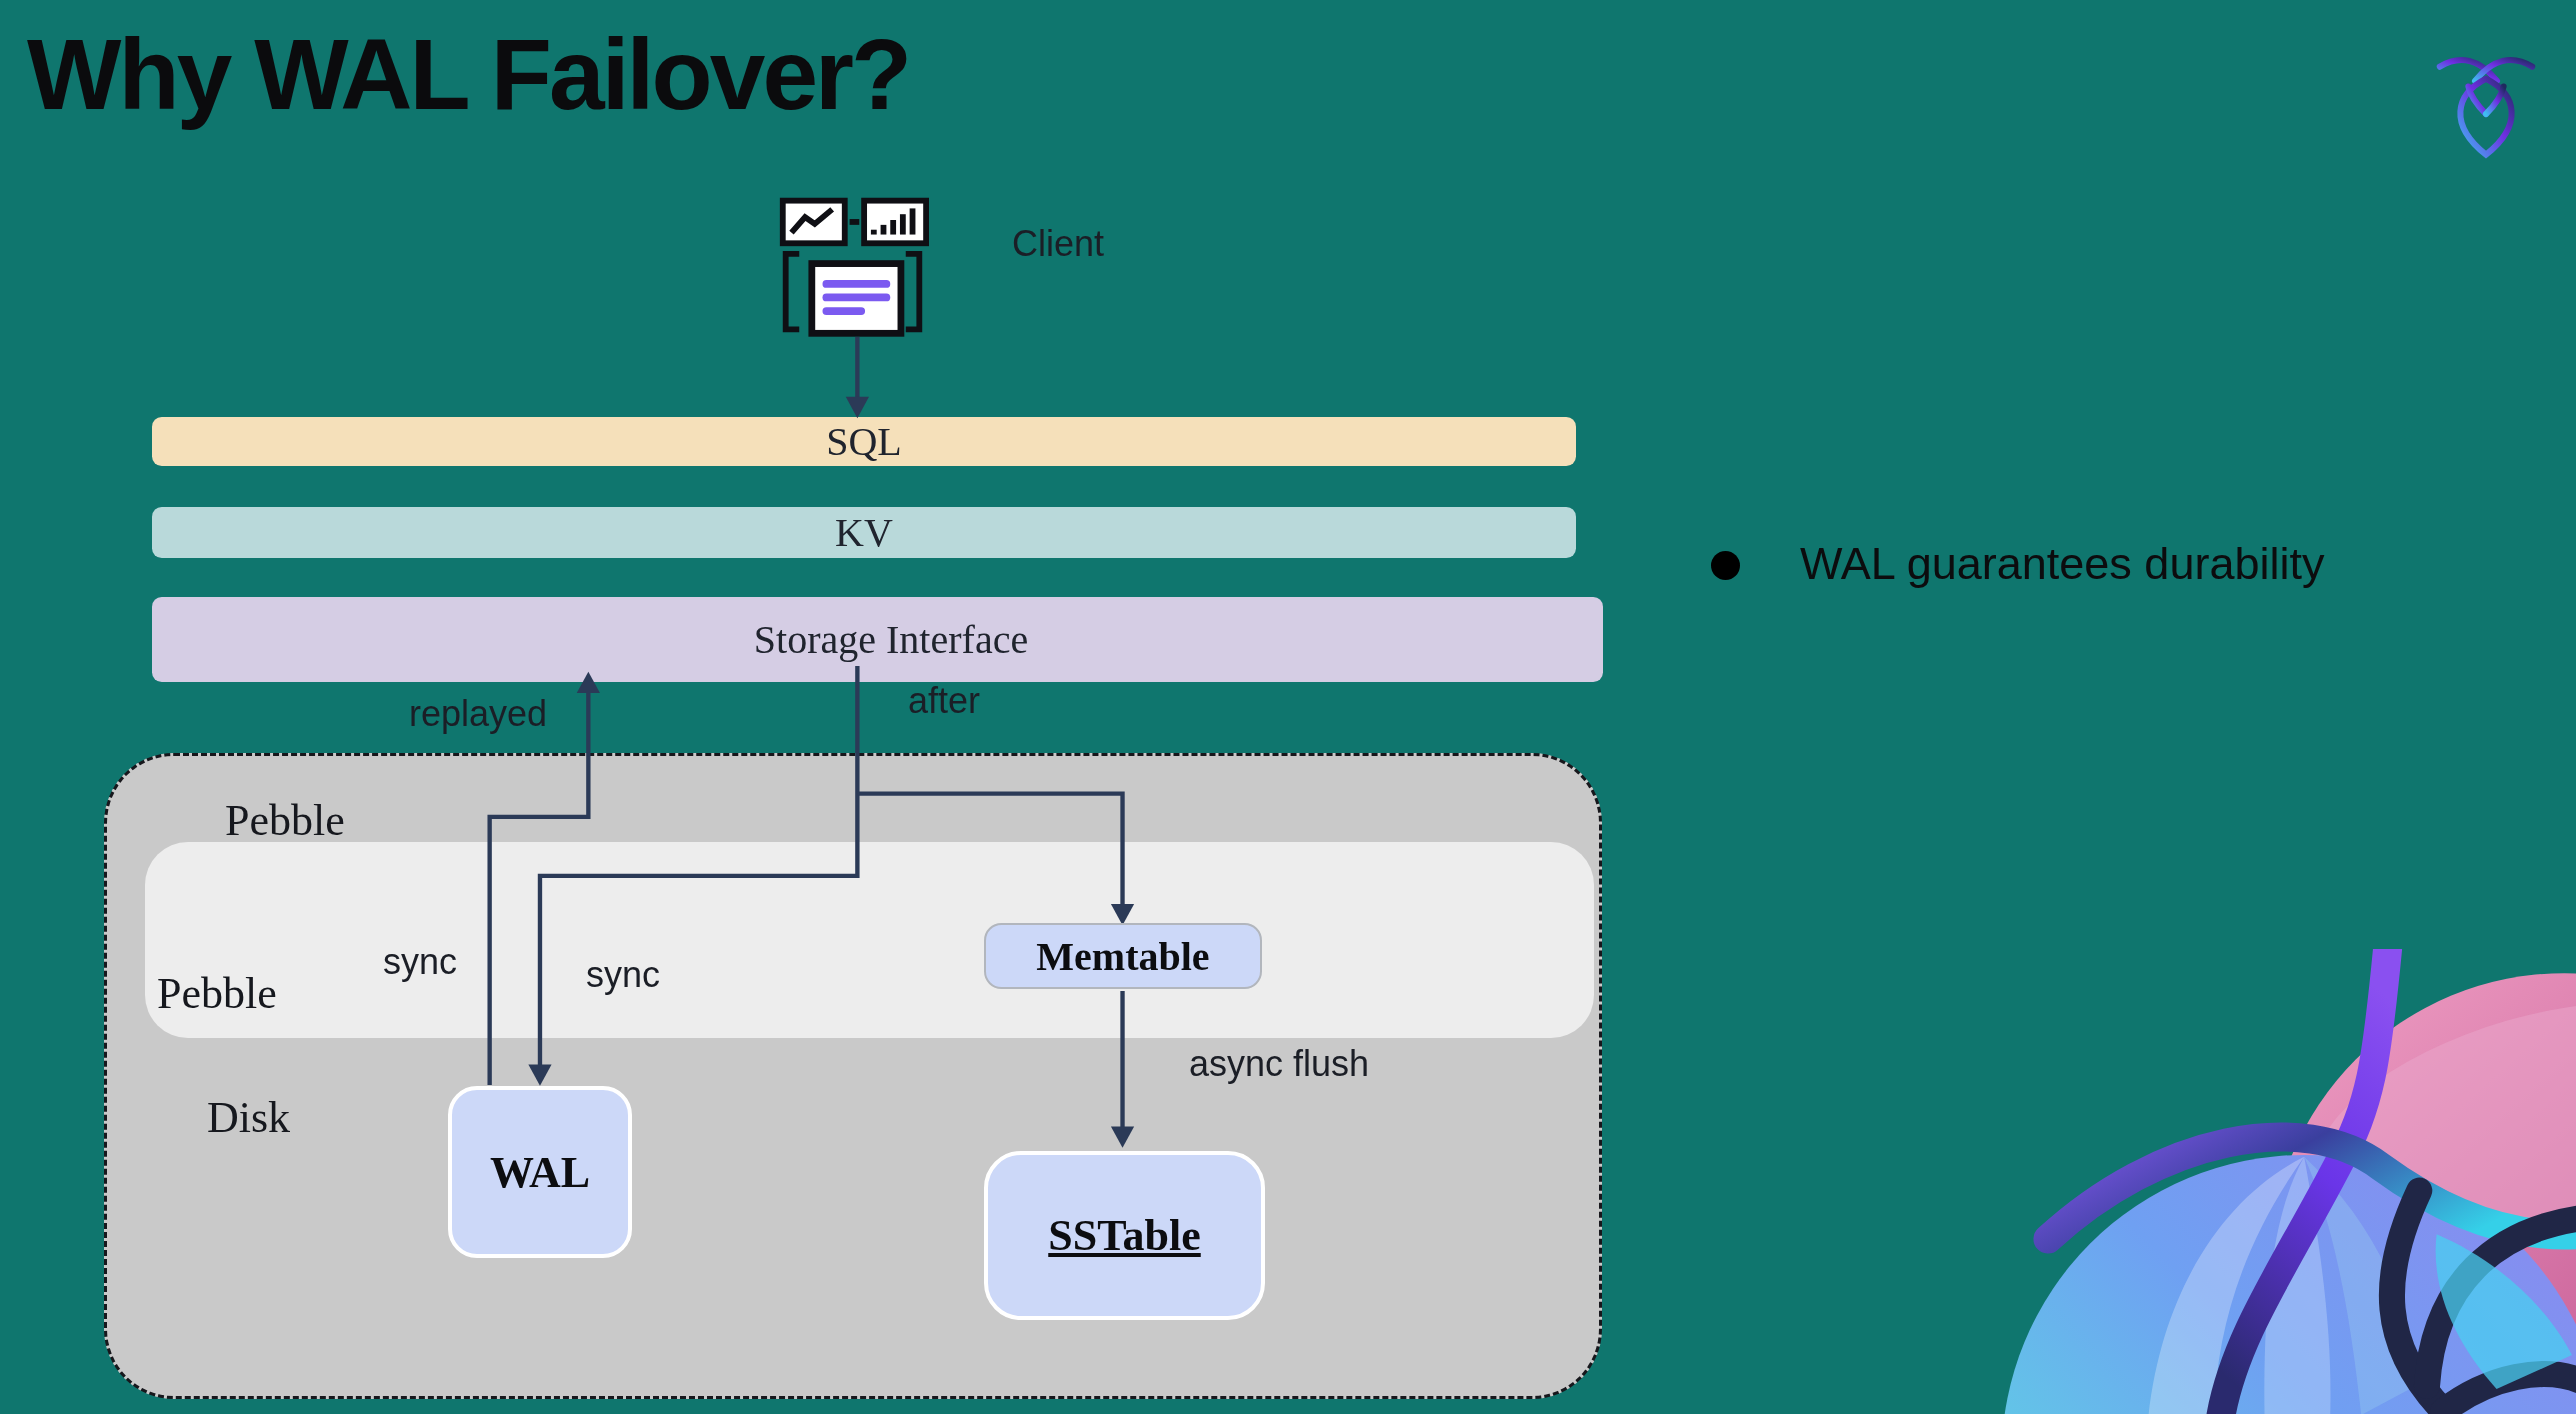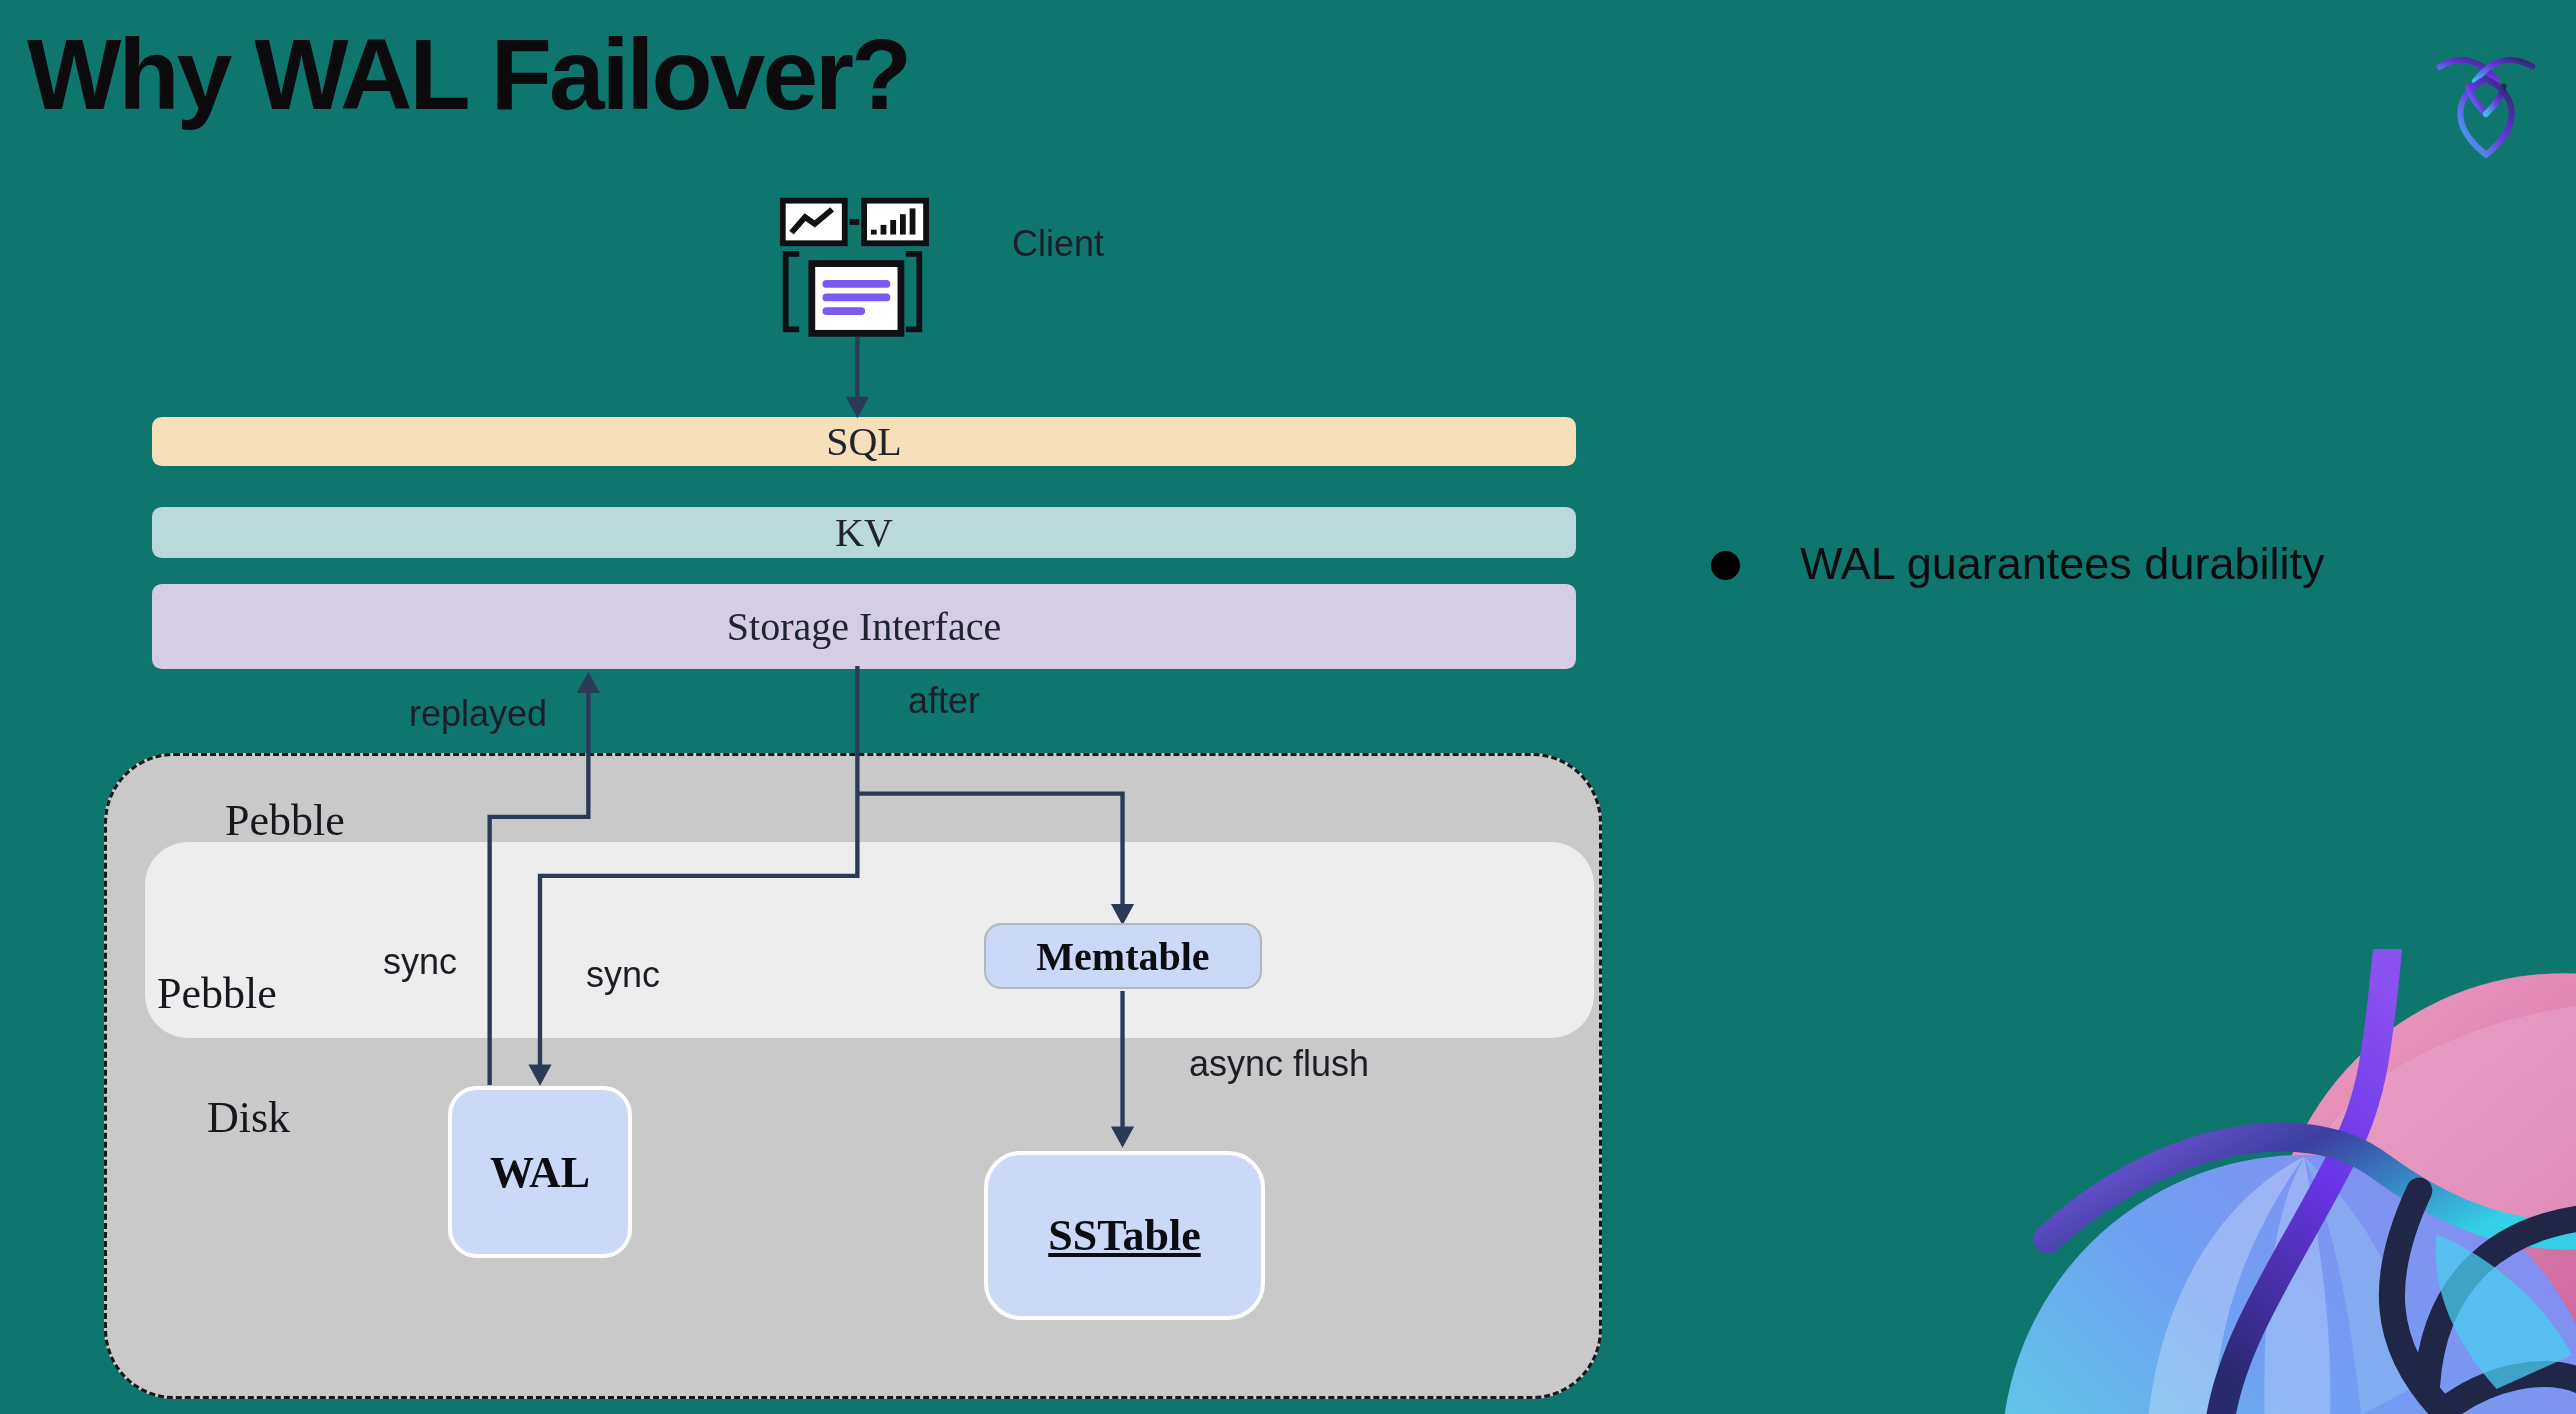--- a/index.html
+++ b/index.html
@@ -23,21 +23,21 @@
   #lbl-async{left:1189px;top:1043px;}
   
   .bar{
     left:145px;width:1424px;border-radius:9.7px;
     display:flex;align-items:center;justify-content:center;
     font-family:"Liberation Serif","DejaVu Serif",serif;
     font-size:40px;color:#20242e;margin-left:7px;
   }
   #bar-sql{top:417px;height:49px;}
   #bar-kv{top:507px;height:51px;}
-  #bar-storage{top:584px;height:85px;}
+  #bar-storage{top:597px;height:85px;padding-left:27px;}
   
   #pebble-box{
     left:104px;top:753px;width:1498px;height:646px;
     border:3.9px dashed #17171c;border-radius:70px;box-sizing:border-box;
   }
   #memory-band{left:145px;top:842px;width:1449px;height:196px;border-radius:43px;}
   .zone-lbl{font-family:Liberation Serif, serif;font-size:44px;color:#16181e;white-space:nowrap;}
   #lbl-pebble{left:225px;top:795px;}
   #lbl-memory{left:157px;top:968px;}
   #lbl-disk{left:207px;top:1092px;}

